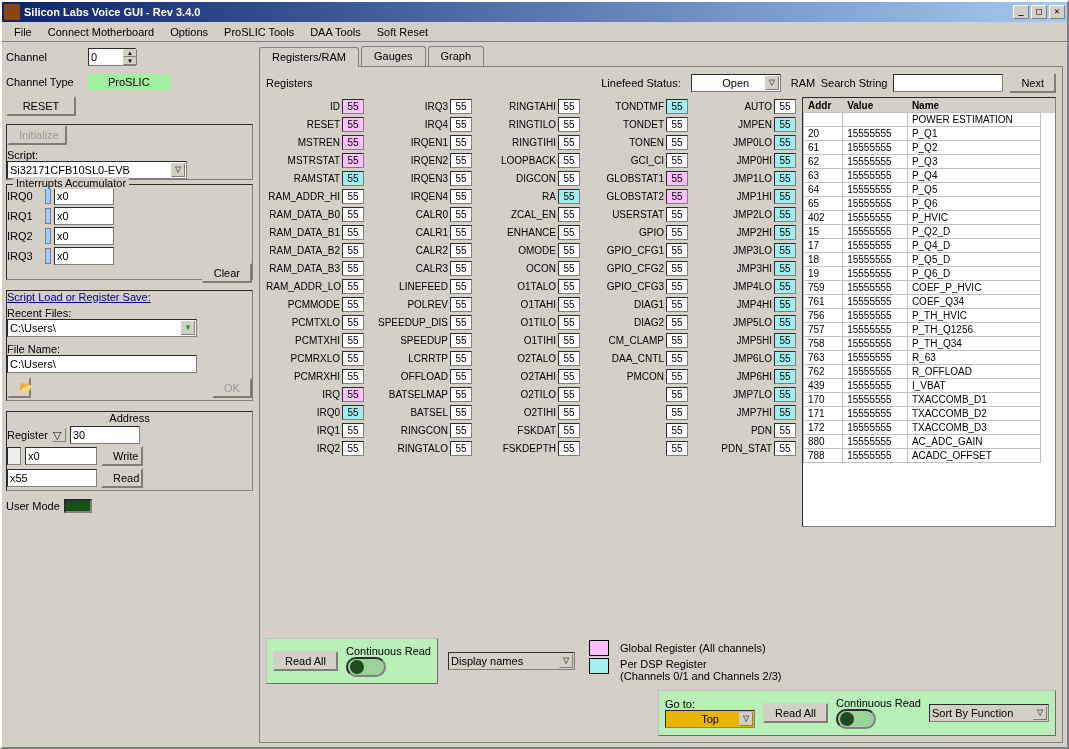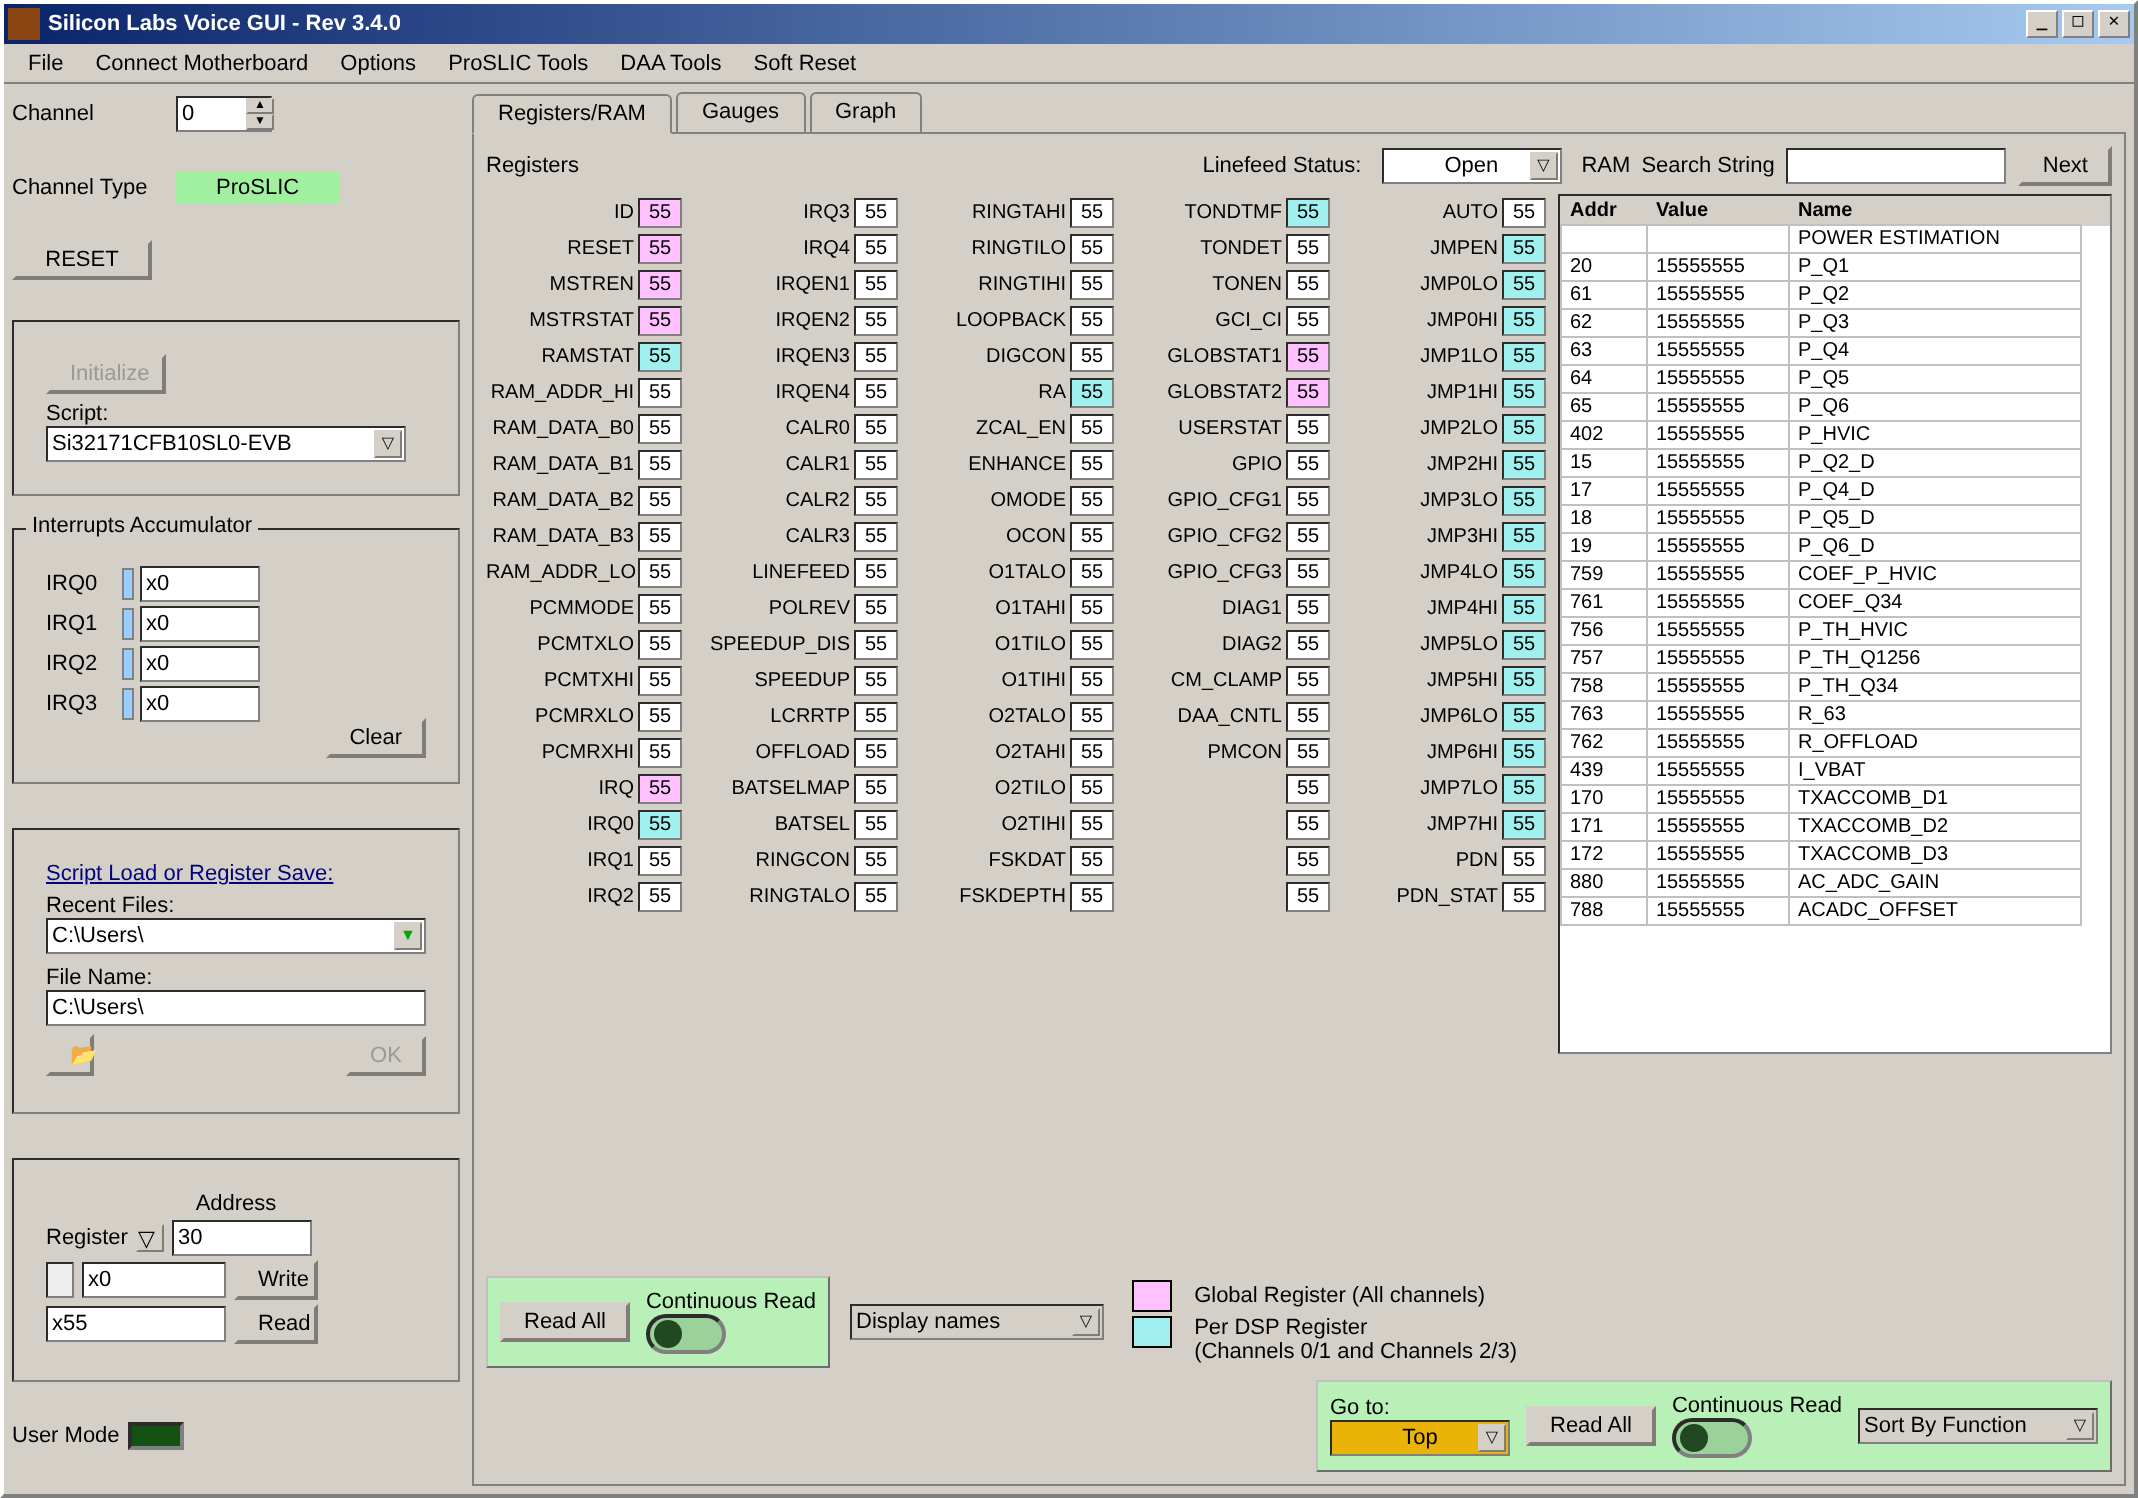--- a/index.html
+++ b/index.html
@@ -5,27 +5,27 @@
 * { box-sizing: border-box; font-family: Tahoma, Arial, sans-serif; font-size: 11px; }
 body { margin: 0; background: #d4d0c8; overflow: hidden; }
 .window { width: 1069px; height: 749px; border: 2px solid #808080; border-top-color: #fff; border-left-color: #fff; background: #d4d0c8; position: relative; }
 .titlebar { height: 20px; background: linear-gradient(to right, #0a246a, #a6caf0); color: #fff; display: flex; align-items: center; padding: 0 2px; font-weight: bold; }
 .titlebar .icon { width: 16px; height: 16px; margin-right: 4px; background: #8b4513; display: inline-block; }
 .titlebar .spacer { flex: 1; }
 .winbtn { width: 16px; height: 14px; background: #d4d0c8; border: 1px solid #808080; border-top-color: #fff; border-left-color: #fff; margin-left: 2px; text-align: center; line-height: 10px; color: #000; font-size: 9px; font-family: monospace; cursor: pointer; }
 .menubar { height: 20px; background: #d4d0c8; display: flex; align-items: center; padding: 0 4px; border-bottom: 1px solid #808080; text-align: center; }
 .menubar span { padding: 2px 8px; cursor: pointer; }
 .content { display: flex; height: 705px; padding: 4px; gap: 6px; }
-.leftpanel { width: 224px; display: flex; flex-direction: column; gap: 16px; }
+.leftpanel { width: 247px; display: flex; flex-direction: column; gap: 4px; }
 .mainpanel { flex: 1; display: flex; flex-direction: column; }
 .row { display: flex; align-items: center; margin: 2px 0; gap: 4px; }
 .label { min-width: 78px; }
 input[type=text] { border: 1px inset #808080; padding: 1px 2px; background: #fff; height: 18px; }
 .btn { border: 2px outset #d4d0c8; background: #d4d0c8; padding: 2px 10px; cursor: pointer; text-align: center; }
-.group { border: 1px solid #808080; border-top-color: #fff; border-left-color: #fff; padding: 16px; position: relative; }
+.group { border: 1px solid #808080; border-top-color: #fff; border-left-color: #fff; padding: 0; position: relative; }
 .group.inset { border: 1px inset #808080; }
 .group-title { position: absolute; top: -8px; left: 6px; background: #d4d0c8; padding: 0 3px; }
 .combo { border: 1px inset #808080; background: #fff; display: flex; align-items: center; padding: 0 2px; height: 18px; position: relative; }
 .combo .arrow { position: absolute; right: 1px; top: 1px; width: 14px; height: 14px; border: 1px outset #d4d0c8; background: #d4d0c8; text-align: center; line-height: 12px; font-size: 8px; }
 .green-arrow { color: #0a0; }
 .tabs { display: flex; border-bottom: 1px solid #808080; }
 .tab { padding: 3px 12px; border: 1px solid #808080; border-bottom: none; background: #d4d0c8; margin-right: 2px; cursor: pointer; border-radius: 3px 3px 0 0; }
 .tab.active { background: #d4d0c8; position: relative; top: 1px; border-bottom: 1px solid #d4d0c8; }
 .tabbody { border: 1px solid #808080; border-top: none; flex: 1; padding: 6px; display: flex; flex-direction: column; overflow: hidden; }
 .tophdr { display: flex; align-items: center; margin-bottom: 4px; flex-shrink: 0; }

